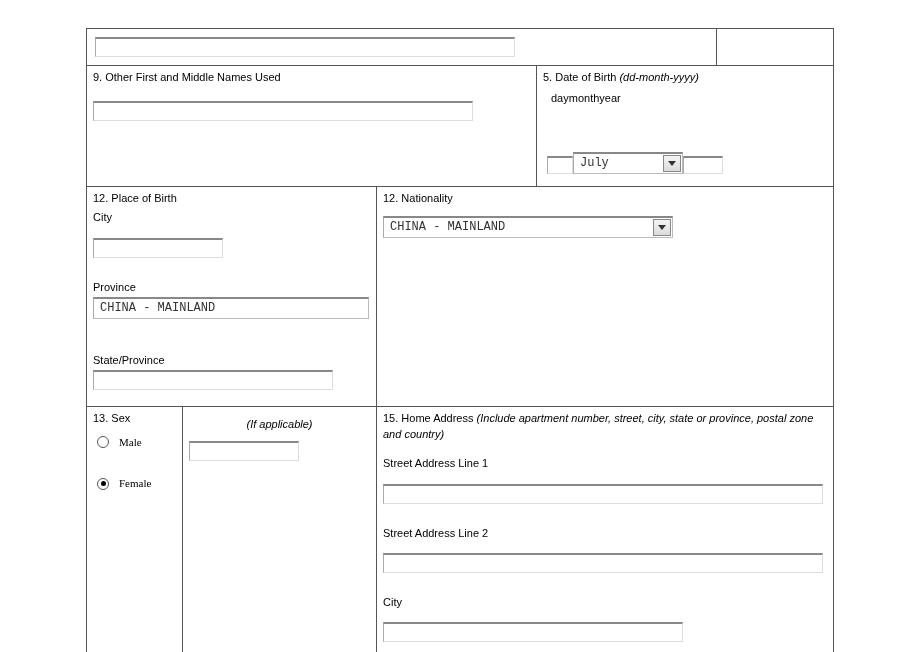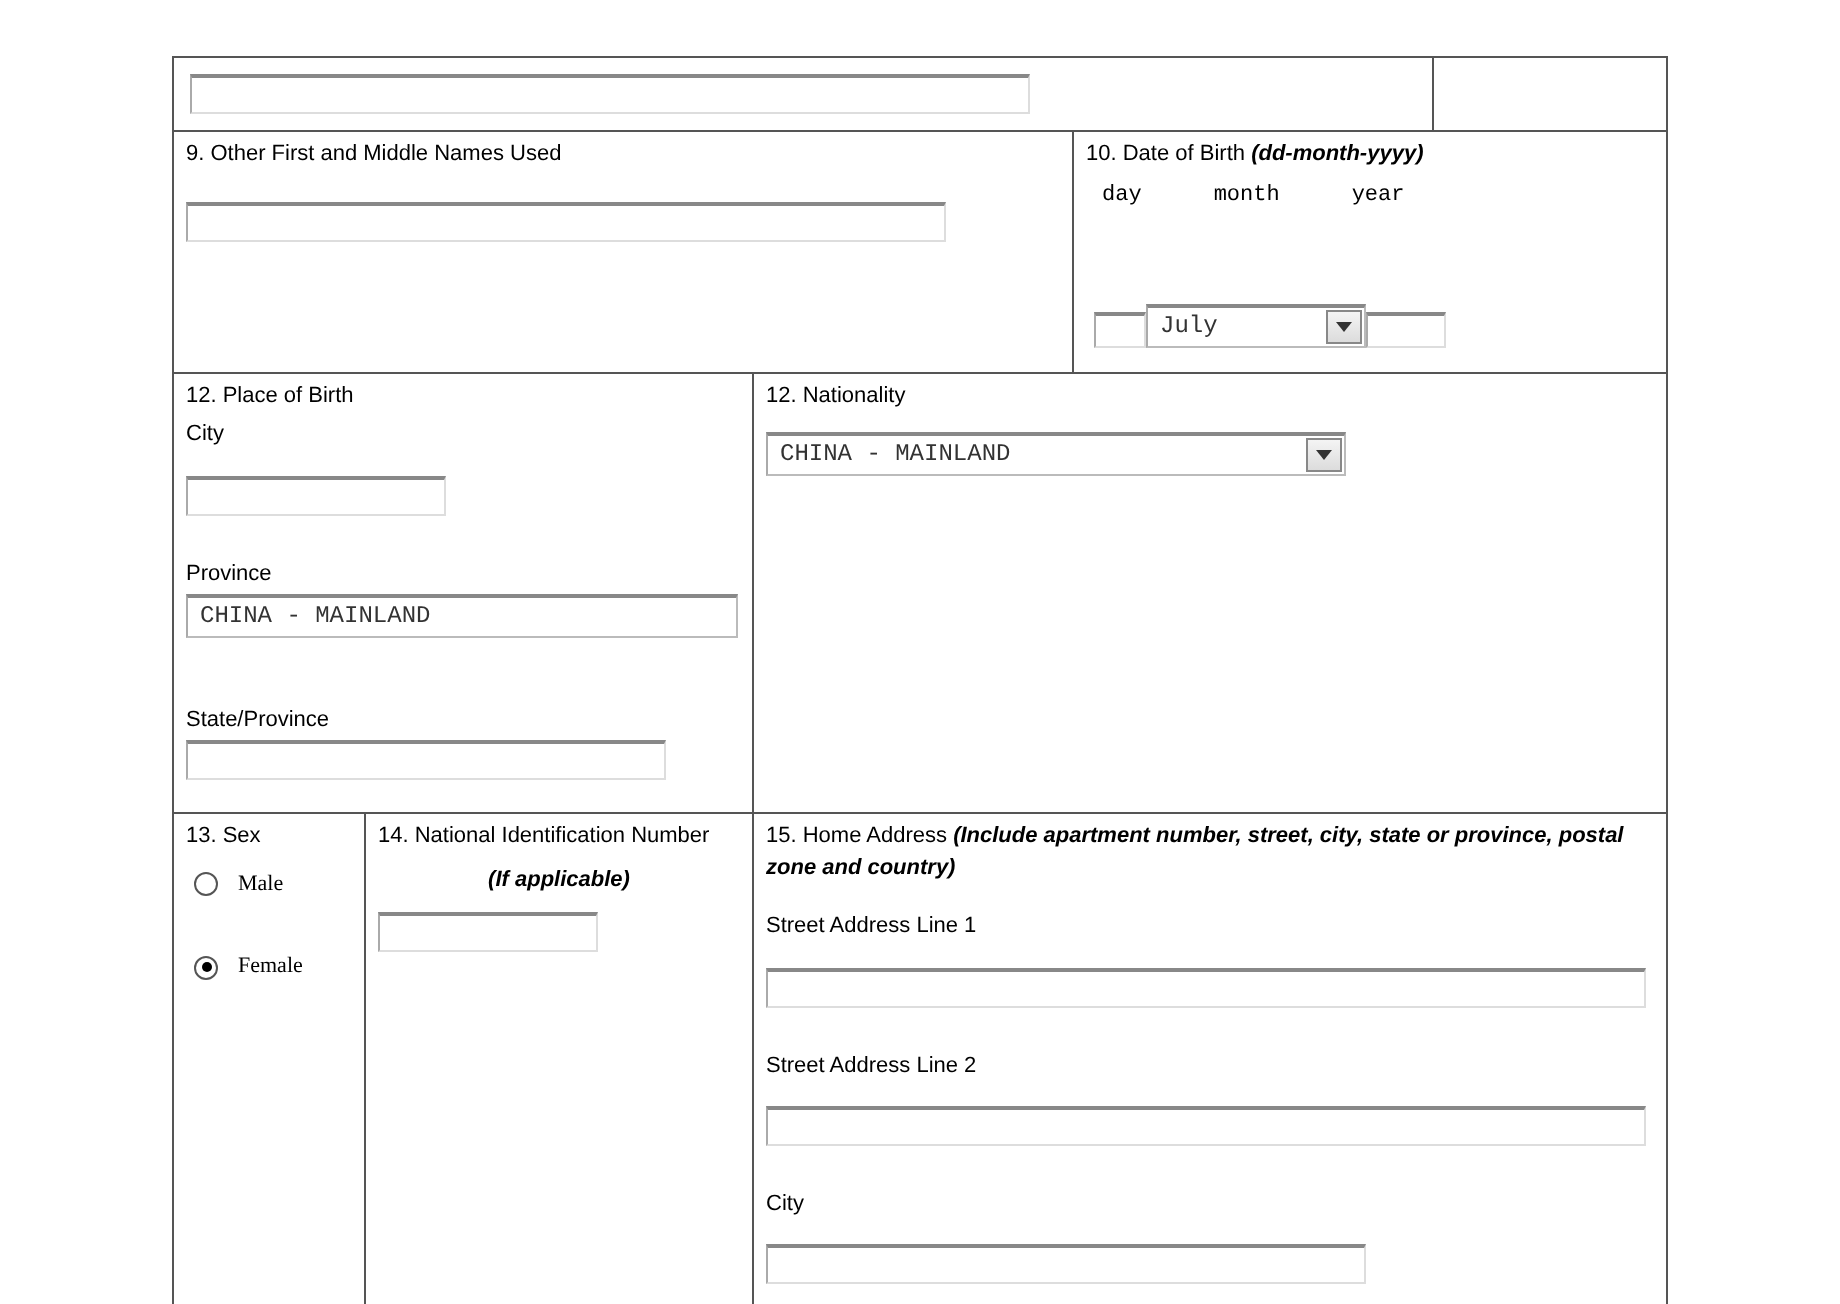--- a/index.html
+++ b/index.html
@@ -26,21 +26,21 @@
   .cell {
     padding: 4px 6px 8px 6px;
     font-size: 11px;
     line-height: 1.4;
     position: relative;
   }
   .b-r { border-right: 1px solid #555; }
   .b-b { border-bottom: 1px solid #555; }
   .field-label { font-size: 11px; color: #000; margin-bottom: 2px; }
   .sub-label { font-size: 11px; color: #000; margin: 4px 0 2px 0; }
-  .italic { font-style: italic; font-weight: bold; }
+  .italic { font-style: italic; }
   .text-input {
     width: 100%;
     height: 20px;
     border-top: 2px solid #888;
     border-left: 1px solid #aaa;
     border-right: 1px solid #ddd;
     border-bottom: 1px solid #ddd;
     background: #fff;
     font-family: "Courier New", monospace;
     font-size: 12px;
@@ -98,21 +98,21 @@
     align-items: center;
     justify-content: center;
     background: #fff;
   }
   .radio.selected::after {
     content: "";
     width: 5px; height: 5px;
     border-radius: 50%;
     background: #000;
   }
-  .dob-cols { display: flex; gap: 36px; margin: 6px 0 10px 8px; font-size: 11px; font-family: Liberation Mono, monospace; }
+  .dob-cols { display: flex; margin: 6px 0 10px 8px; font-size: 11px; }
   .dob-inputs { display: flex; align-items: flex-end; gap: 0; padding: 0 4px 4px 4px; margin-top: 45px; }
   .small-input {
     width: 26px; height: 18px;
     border-top: 2px solid #888;
     border-left: 1px solid #aaa;
     border-right: 1px solid #ddd;
     border-bottom: 1px solid #ddd;
     background: #fff;
   }
 </style>
@@ -131,21 +131,21 @@
 
     <div class="row b-b">
       <div class="cell b-r" style="width:450px;">
         <div class="field-label">9. Other First and Middle Names Used</div>
         <div style="height:14px;"></div>
         <input class="text-input" style="width: 380px;">
         <div style="height:26px;"></div>
       </div>
       <div class="cell" style="flex:1;">
         <div class="field-label">
-          <span>10. Date of Birth</span>
+          <span>5. Date of Birth</span>
           <span class="italic">(dd-month-yyyy)</span>
         </div>
         <div class="dob-cols">
           <span>day</span>
           <span>month</span>
           <span>year</span>
         </div>
         <div class="dob-inputs">
           <div class="small-input"></div>
           <div class="select-box" style="width:110px;height:22px;">
@@ -190,21 +190,20 @@
           <span class="radio"></span>
           <span>Male</span>
         </div>
         <div style="height:8px;"></div>
         <div class="radio-row">
           <span class="radio selected"></span>
           <span>Female</span>
         </div>
       </div>
       <div class="cell b-r" style="width:194px;">
-        <div class="field-label">14. National Identification Number</div>
         <div class="italic" style="margin:6px 0 8px 0;text-align:center;">(If applicable)</div>
         <input class="text-input" style="width: 110px;">
       </div>
       <div class="cell" style="flex:1;">
         <div class="field-label">
           <span>15. Home Address</span>
           <span class="italic">(Include apartment number, street, city, state or province, postal zone and country)</span>
         </div>
         <div style="height:8px;"></div>
         <div class="sub-label">Street Address Line 1</div>

